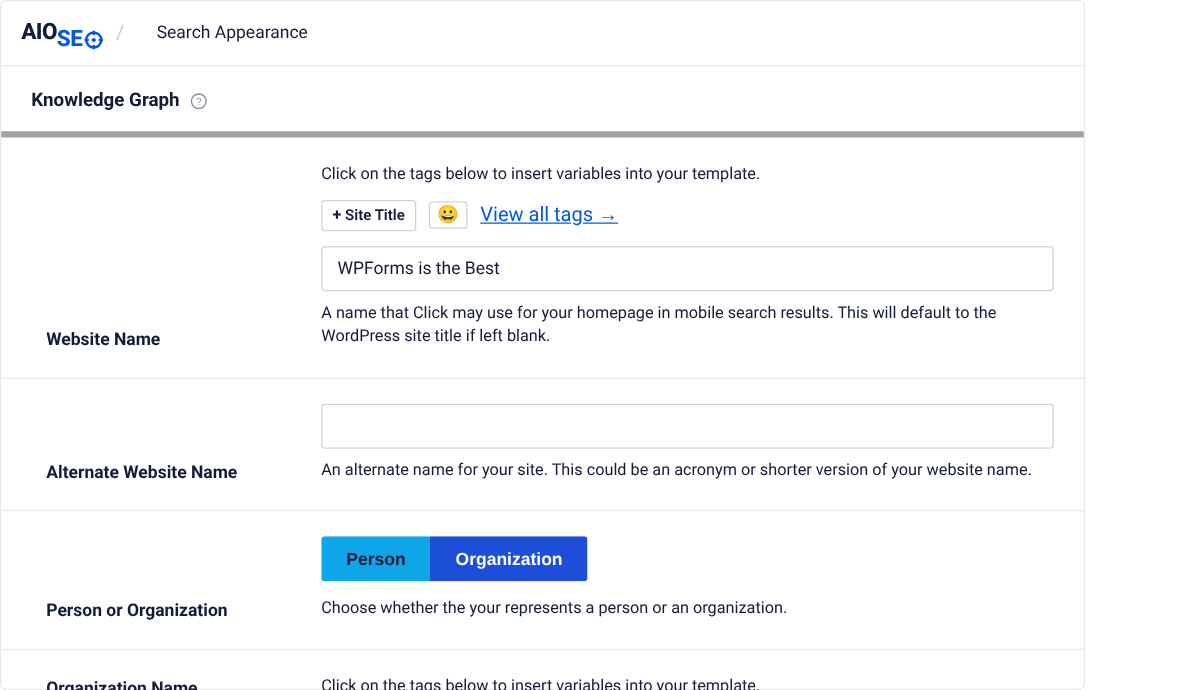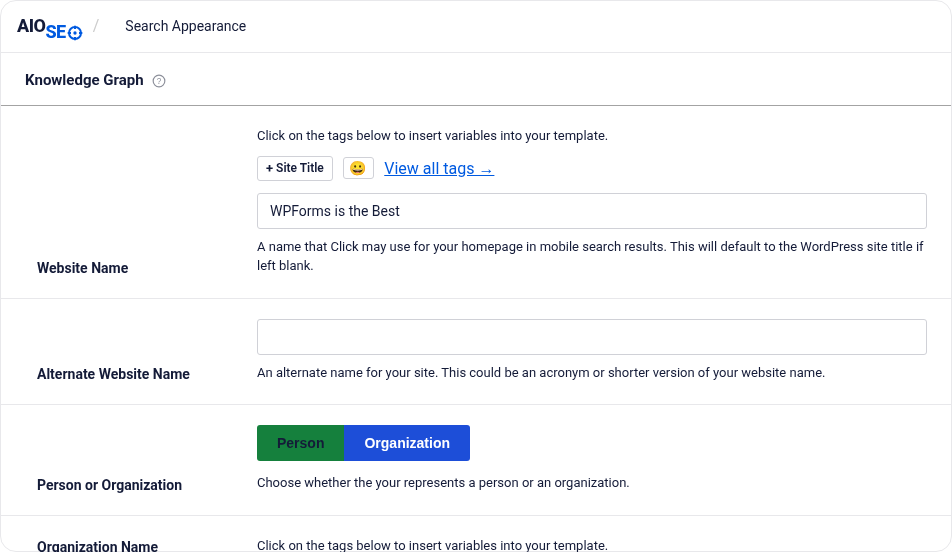--- a/index.html
+++ b/index.html
@@ -6,23 +6,23 @@
     body {
       font-family: -apple-system, BlinkMacSystemFont, "Segoe UI", Roboto, Helvetica, Arial, sans-serif;
       background: #fff;
       color: #141B38;
       width: 952px;
       height: 552px;
       overflow: hidden;
     }
     .outer {
       border: 1px solid #e8e8eb;
-      border-radius: 16px;
+      border-radius: 5px;
       margin: 0;
-      width: 952px;
+      width: 868px;
       height: 552px;
     }
     .header {
       display: flex;
       align-items: center;
       padding: 8px 16px 10px 16px;
       border-bottom: 1px solid #e8e8eb;
     }
     .logo {
       font-weight: 800;
@@ -46,21 +46,21 @@
       font-weight: 400;
       margin-left: 16px;
     }
     .content {
       padding: 0 0;
     }
     .section-title-row {
       padding: 18px 24px 16px 24px;
       display: flex;
       align-items: center;
-      border-bottom: 1px solid #a3a3a3;
+      border-bottom: 5px solid #a3a3a3;
     }
     .section-title {
       font-size: 15px;
       font-weight: 700;
       color: #141B38;
     }
     .help-icon {
       width: 14px; height: 14px;
       margin-left: 8px;
       color: #8C8F9A;
@@ -142,21 +142,21 @@
       margin-bottom: 12px;
     }
     .toggle-btn {
       padding: 10px 20px;
       font-size: 14px;
       font-weight: 600;
       border: none;
       cursor: pointer;
     }
     .toggle-btn.inactive {
-      background: #15803d;
+      background: #0ea5e9;
       color: #141B38;
     }
     .toggle-btn.active {
       background: #1d4ed8;
       color: #fff;
     }
   </style>
 </head>
 <body>
 

